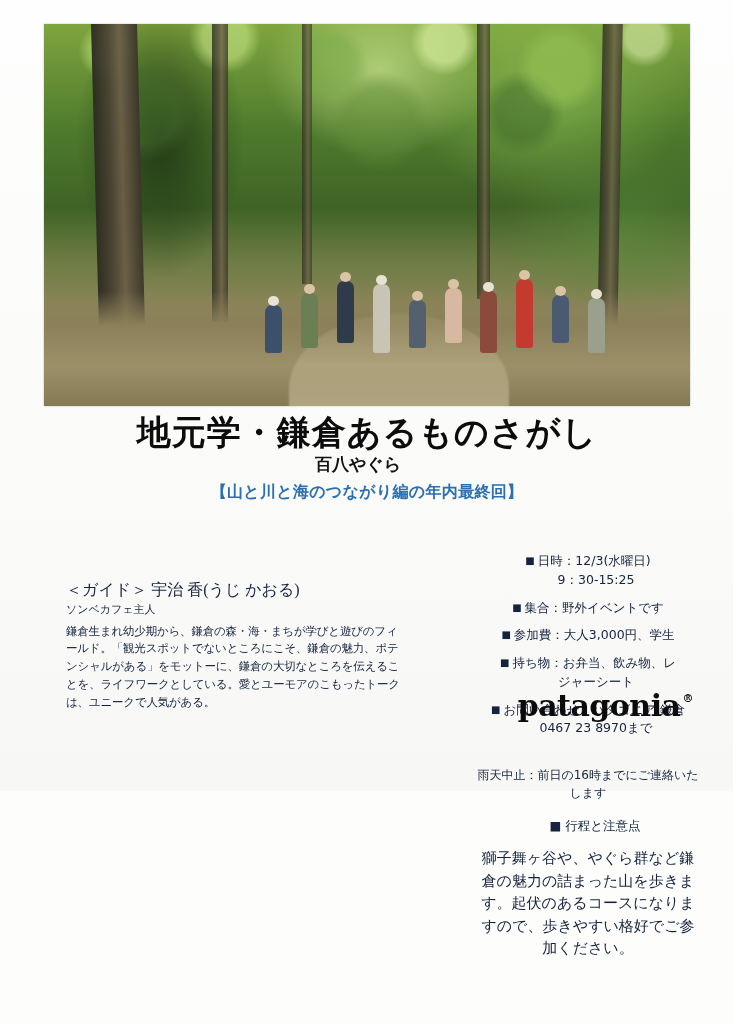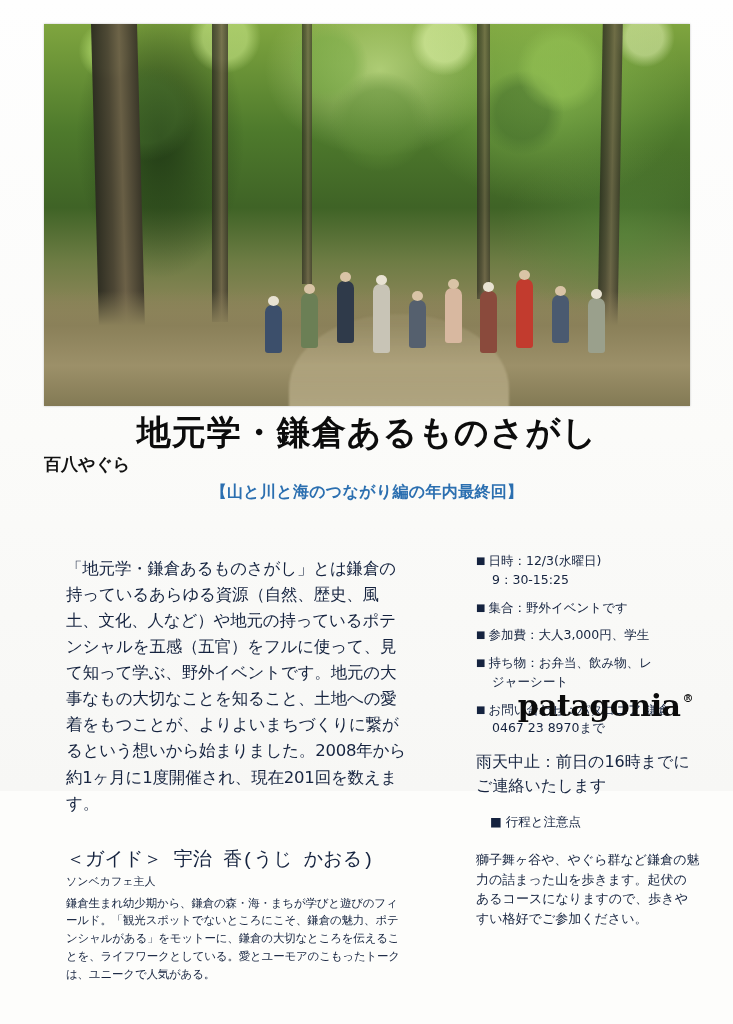--- a/index.html
+++ b/index.html
@@ -121,21 +121,21 @@
     margin-top: 8px;
     line-height: 1.45;
     letter-spacing: 0.2px;
   }
   .sub-line .ep { margin-right: 14px; }
   .sub-line-2 {
     font-family: "DejaVu Sans", sans-serif;
     font-weight: bold;
     font-size: 17px;
     color: #111;
-    text-align: left;
+    text-align: center;
     padding-right: 18px;
     line-height: 1.4;
   }
   .sub-line-3 {
     font-family: "DejaVu Sans", sans-serif;
     font-weight: bold;
     font-size: 16px;
     color: #2b6fb0;
     margin-top: 5px;
     letter-spacing: 0.3px;
@@ -148,23 +148,23 @@
     width: 340px;
   }
   .lead {
     font-family: "DejaVu Sans", sans-serif;
     font-size: 16.5px;
     line-height: 1.58;
     color: #15233f;
     letter-spacing: -0.2px;
   }
   .guide-head {
-    margin-top: 29px;
-    font-family: Liberation Mono, monospace;
-    font-size: 19px;
+    margin-top: 22px;
+    font-family: Liberation Serif, serif;
+    font-size: 16px;
     color: #15233f;
     line-height: 1.5;
   }
   .guide-sub {
     font-family: "DejaVu Sans", sans-serif;
     font-size: 11px;
     color: #15233f;
     line-height: 1.5;
   }
   .guide-body {
@@ -173,50 +173,51 @@
     font-size: 11.5px;
     line-height: 1.55;
     color: #15233f;
     letter-spacing: -0.2px;
   }
 
   .col-right {
     position: absolute;
     left: 476px; top: 552px;
     width: 224px;
+    text-align: center;
   }
   .info-item {
     font-family: "DejaVu Sans", sans-serif;
     font-size: 12.5px;
     line-height: 1.5;
     color: #15233f;
     margin-bottom: 9px;
   }
   .info-item .bullet { margin-right: 3px; font-size: 10px; vertical-align: 1px; }
   .info-item .indent { display: block; padding-left: 16px; }
   .note {
     font-family: "DejaVu Sans", sans-serif;
-    font-size: 16px;
-    line-height: 1.5;
-    color: #15233f;
-    margin-top: 12px;
+    font-size: 12px;
+    line-height: 1.5;
+    color: #15233f;
+    margin-top: 28px;
   }
   .sec-head {
     font-family: "DejaVu Sans", sans-serif;
     font-size: 12.5px;
     color: #15233f;
     margin-top: 16px;
     padding-left: 14px;
   }
   .sec-body {
     font-family: "DejaVu Sans", sans-serif;
-    font-size: 13px;
-    line-height: 1.5;
-    color: #15233f;
-    margin-top: 19px;
+    font-size: 15px;
+    line-height: 1.5;
+    color: #15233f;
+    margin-top: 12px;
   }
 
   
   .logo {
     position: absolute;
     right: 40px; bottom: 68px;
     font-family: "DejaVu Serif", serif;
     font-weight: bold;
     font-size: 30px;
     letter-spacing: -0.5px;
@@ -258,21 +259,20 @@
     </div>
   </div>
 
   <div class="title-block">
     <h1 class="main-title">地元学・鎌倉あるものさがし</h1>
     <div class="sub-line-2">百八やぐら</div>
     <div class="sub-line-3">【山と川と海のつながり編の年内最終回】</div>
   </div>
 
   <div class="col-left">
-    <div class="lead">「地元学・鎌倉あるものさがし」とは鎌倉の持っているあらゆる資源（自然、歴史、風土、文化、人など）や地元の持っているポテンシャルを五感（五官）をフルに使って、見て知って学ぶ、野外イベントです。地元の大事なもの大切なことを知ること、土地への愛着をもつことが、よりよいまちづくりに繋がるという想いから始まりました。2008年から約1ヶ月に1度開催され、現在201回を数えます。</div>
     <div class="guide-head">＜ガイド＞ 宇治 香(うじ かおる)</div>
     <div class="guide-sub">ソンベカフェ主人</div>
     <div class="guide-body">鎌倉生まれ幼少期から、鎌倉の森・海・まちが学びと遊びのフィールド。「観光スポットでないところにこそ、鎌倉の魅力、ポテンシャルがある」をモットーに、鎌倉の大切なところを伝えることを、ライフワークとしている。愛とユーモアのこもったトークは、ユニークで人気がある。</div>
   </div>
 
   <div class="col-right">
     <div id="info-list">
         <div class="info-item"><span class="bullet">■</span><span>日時：</span><span>12/3(水曜日)</span><span class="indent">9：30-15:25</span></div>
         <div class="info-item"><span class="bullet">■</span><span>集合：</span><span>野外イベントです</span></div>
         <div class="info-item"><span class="bullet">■</span><span>参加費：</span><span>大人3,000円、学生</span></div>

